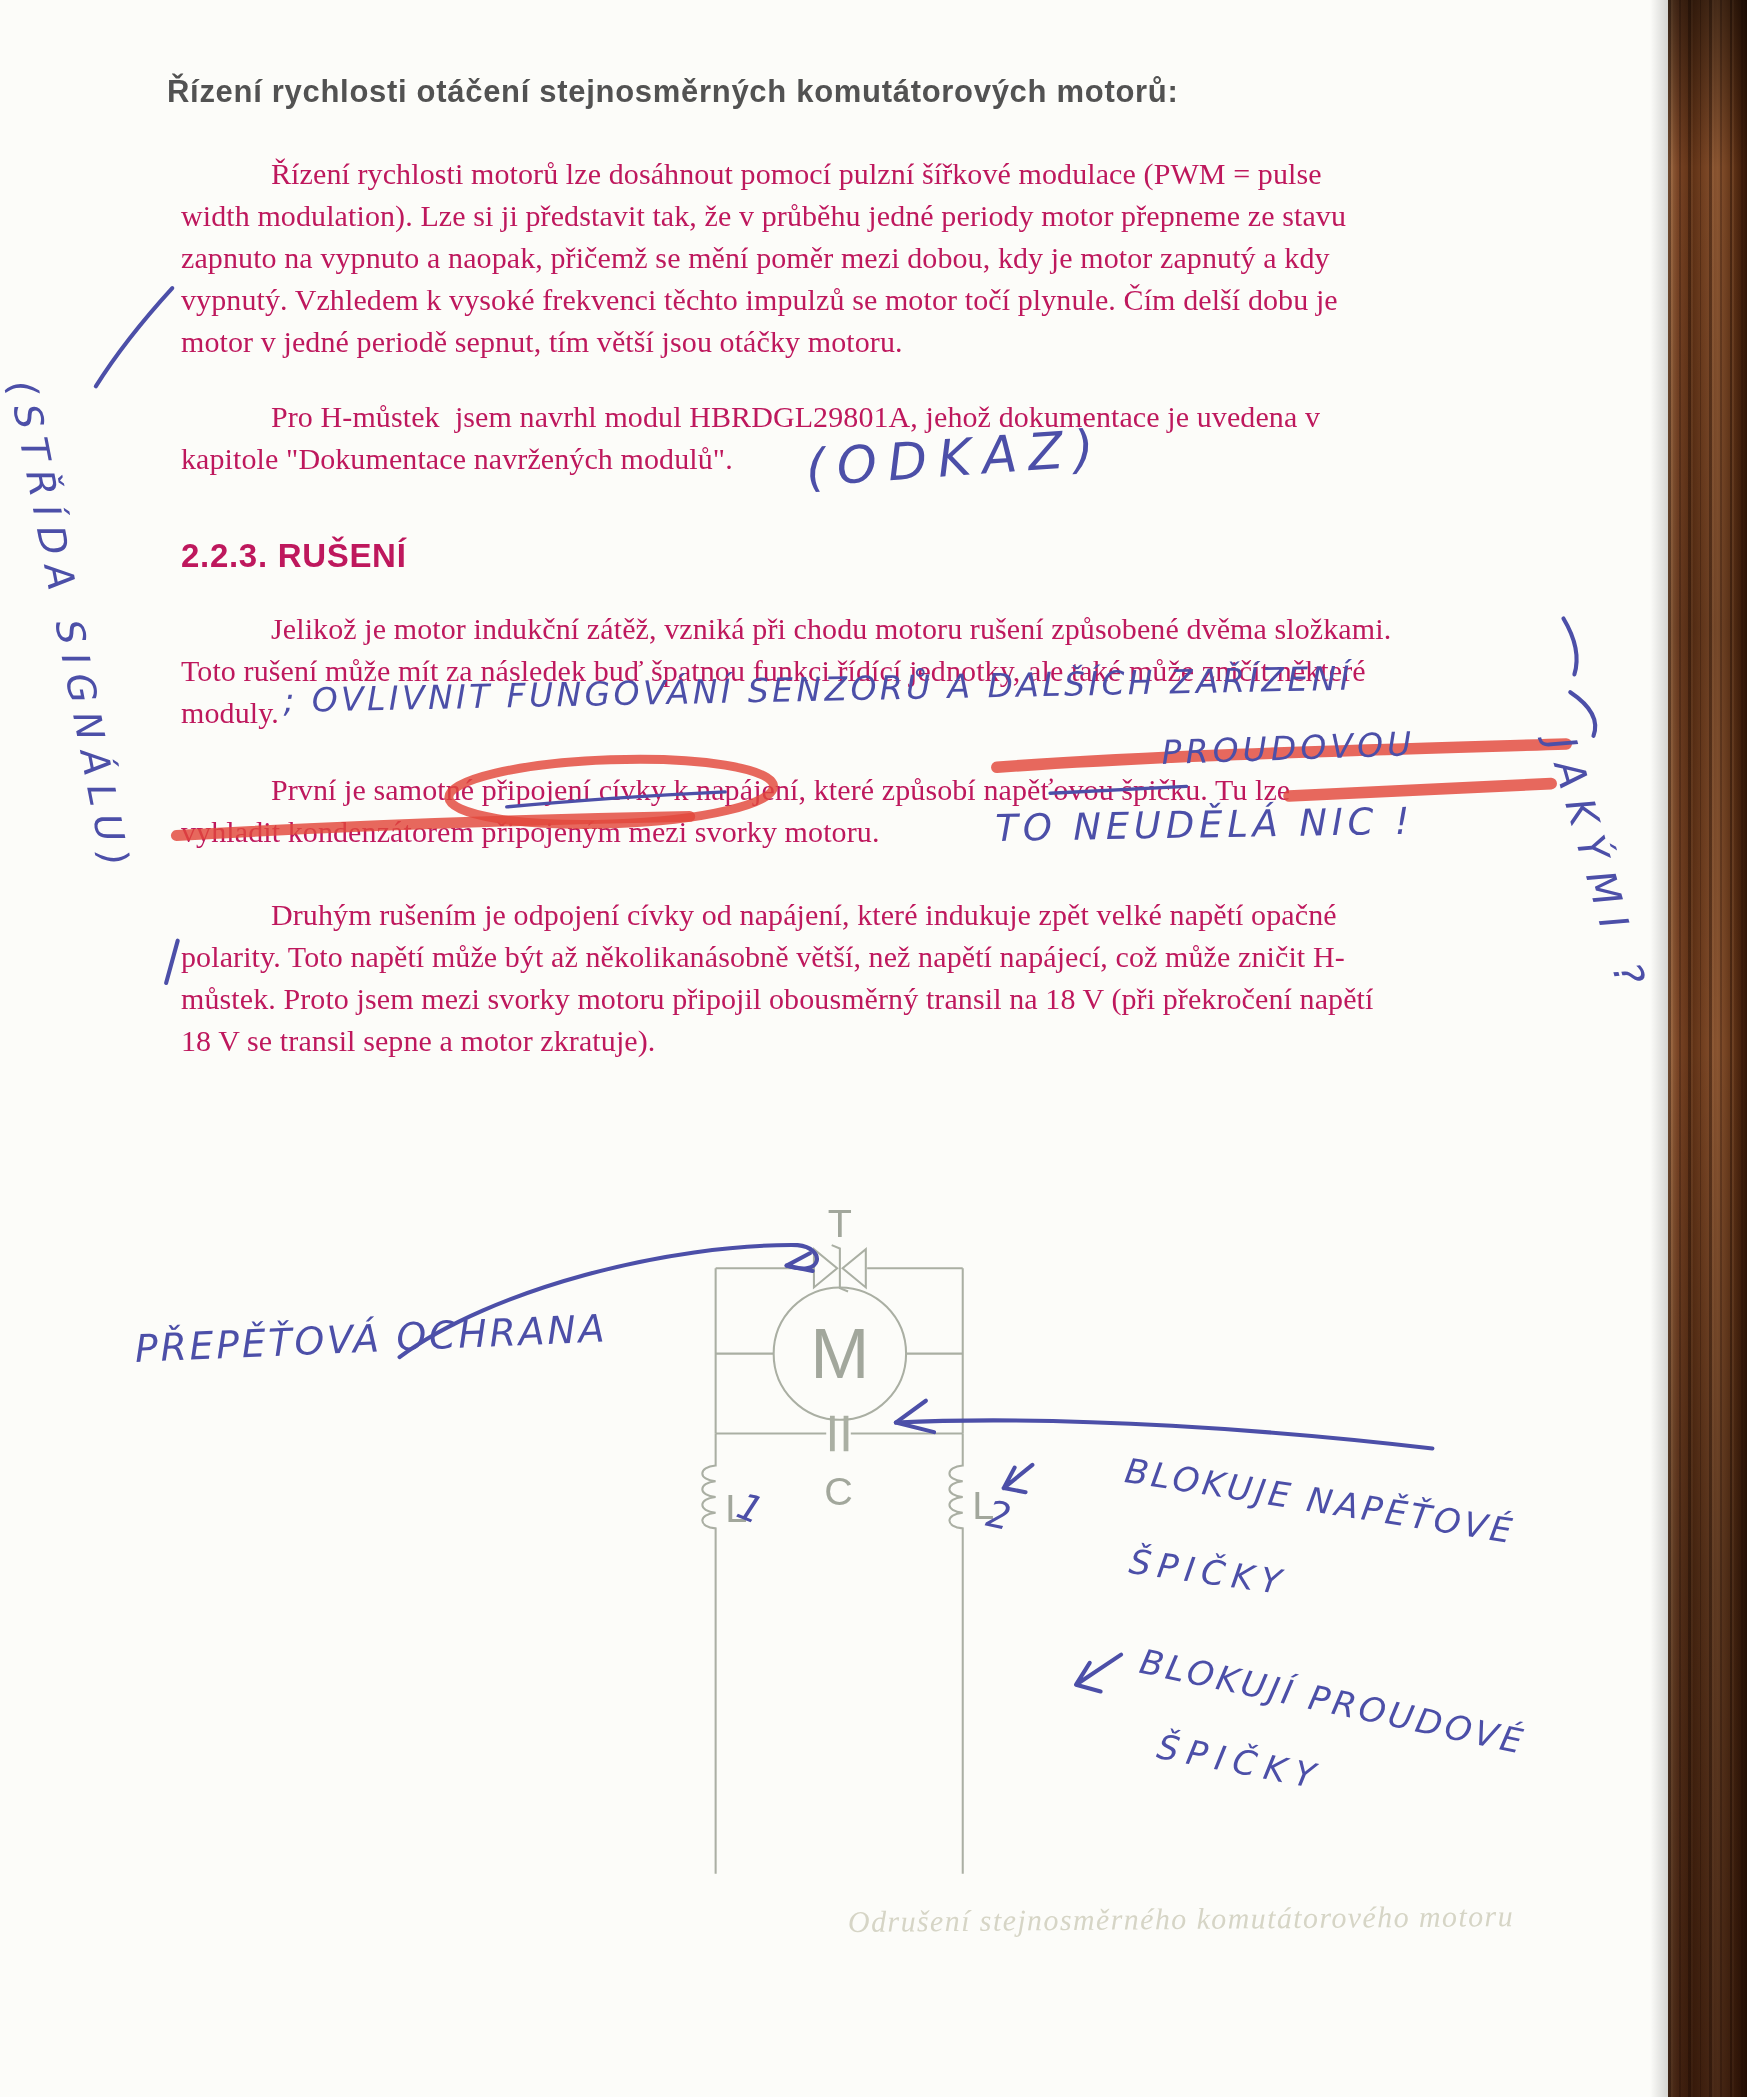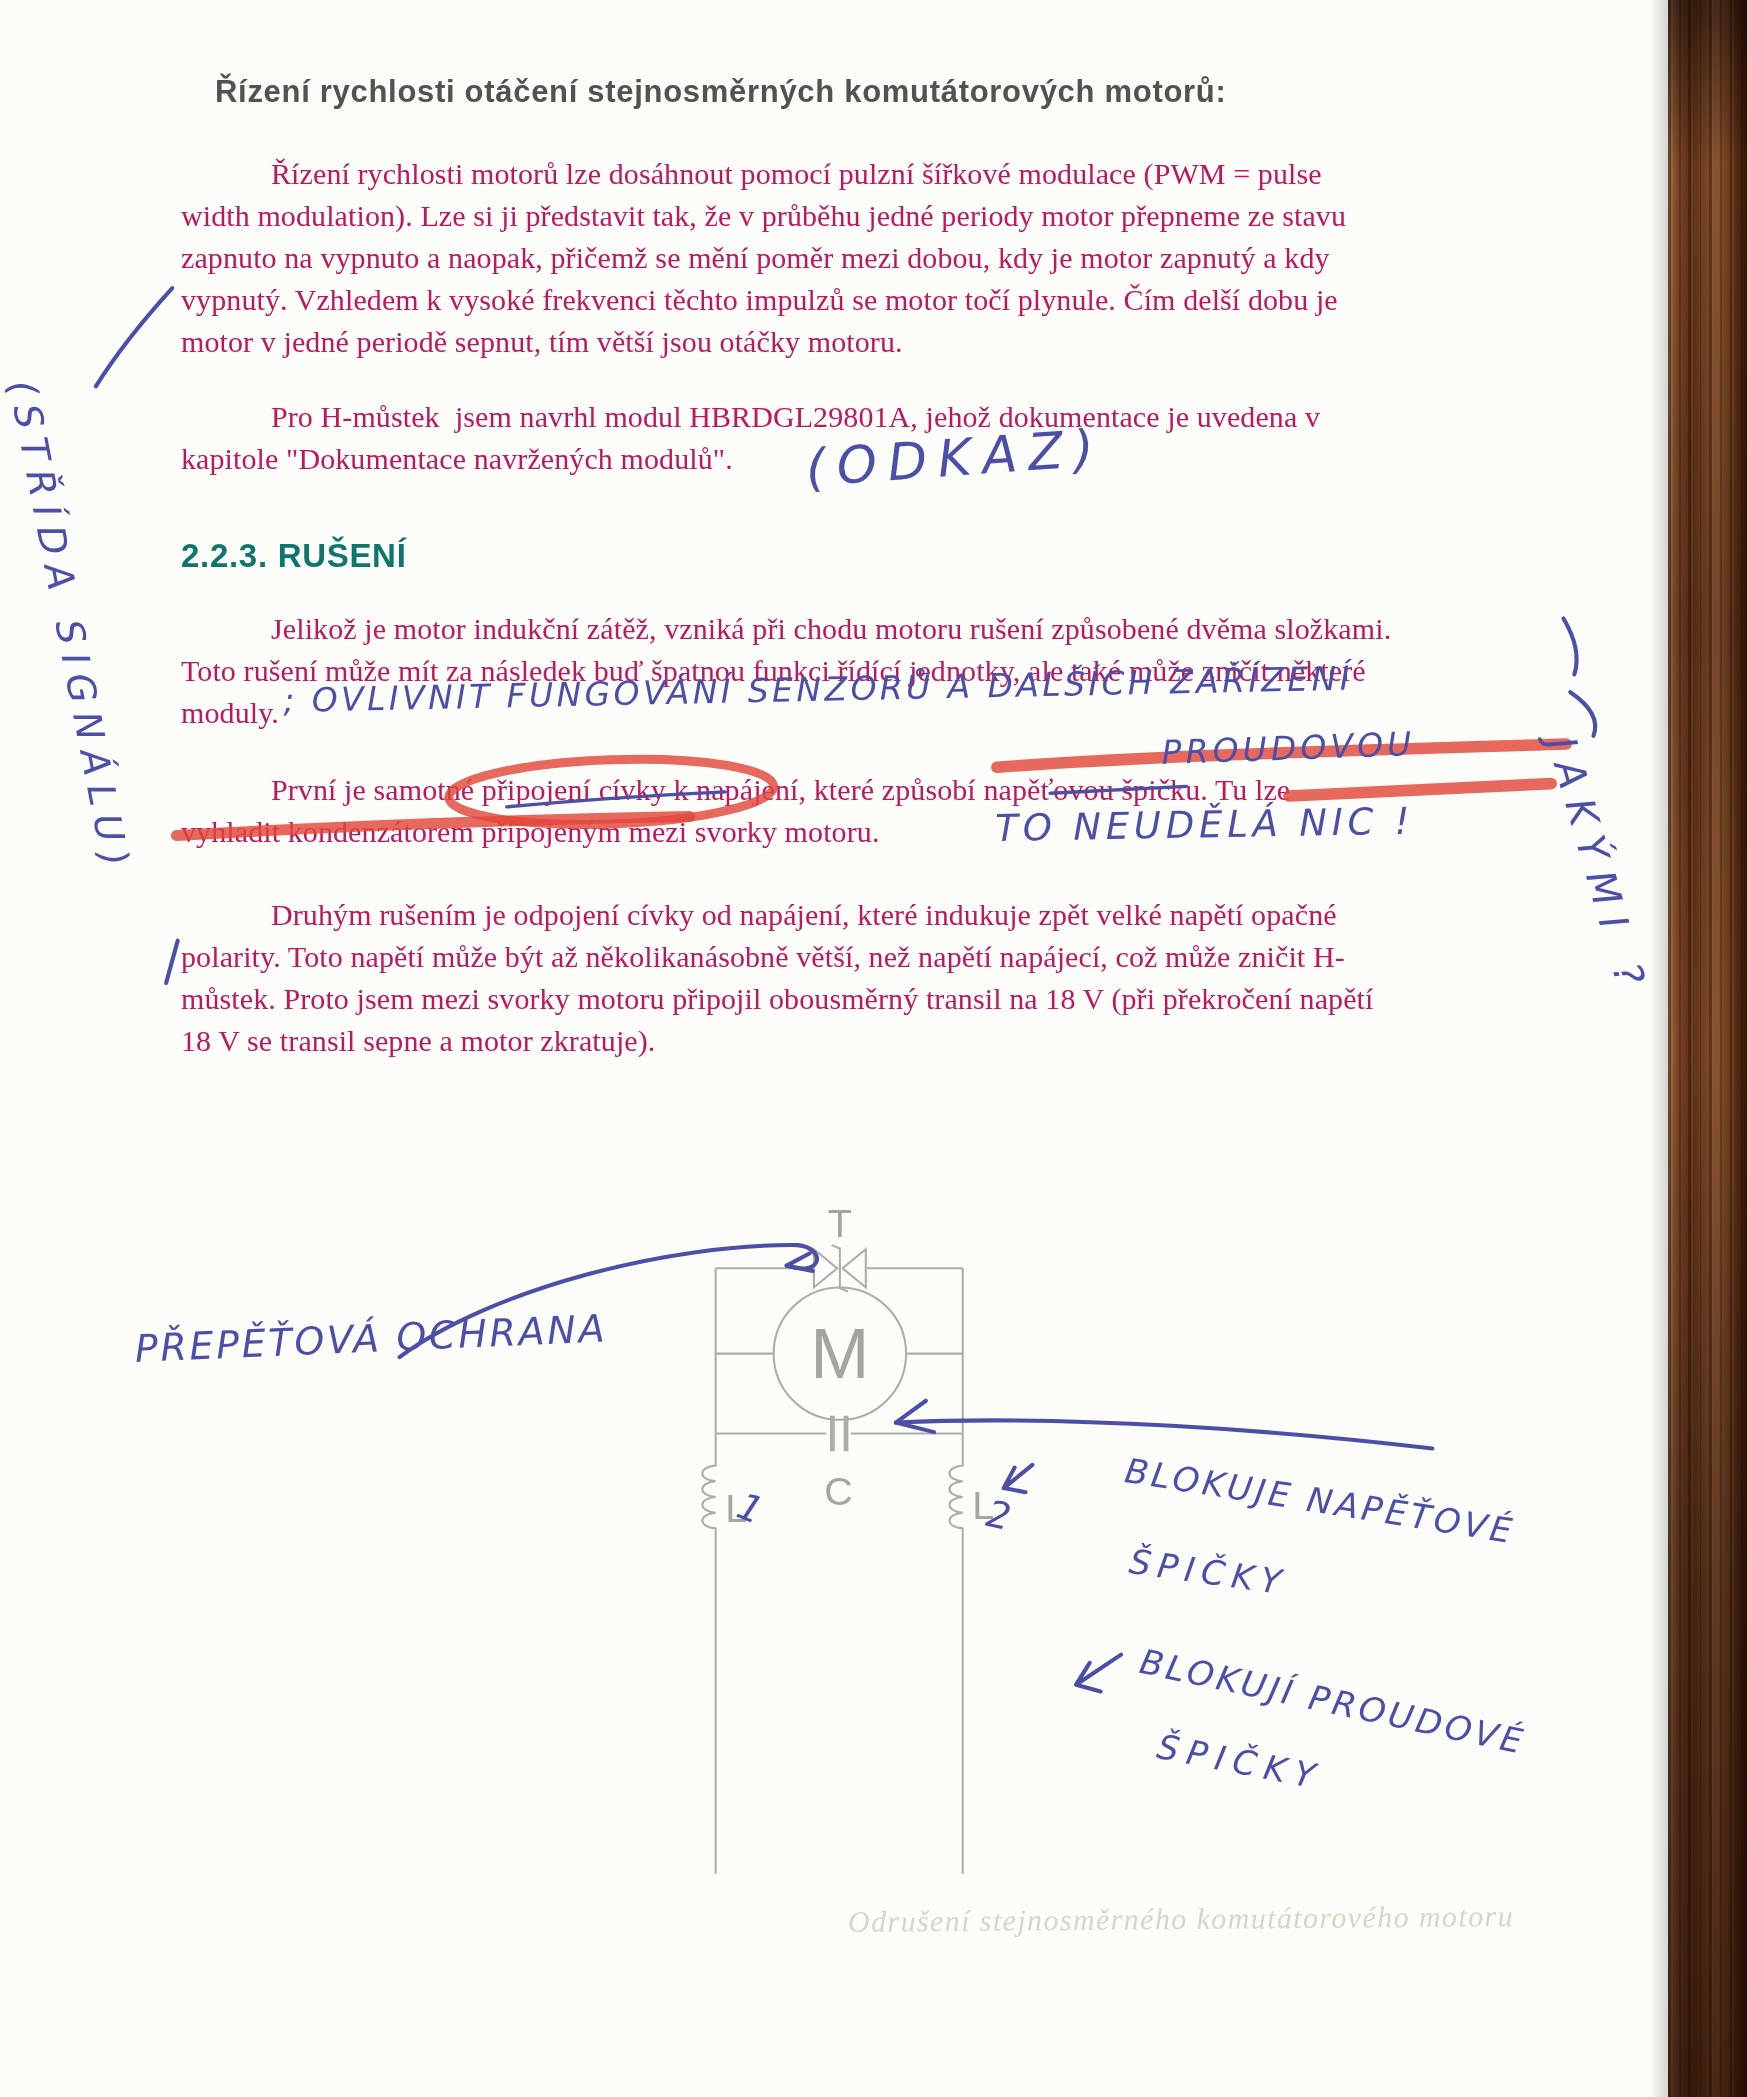--- a/index.html
+++ b/index.html
@@ -13,21 +13,21 @@
     position:absolute; color:#be185d; font-size:30px; line-height:42px;
     white-space:pre; letter-spacing:0.1px;
   }
   .ind { text-indent:90px; }
   .title {
     position:absolute; font-family:"Liberation Sans", sans-serif; font-weight:bold;
     color:#525252; font-size:31px; letter-spacing:0.7px; white-space:pre;
   }
   .heading {
     position:absolute; font-family:"Liberation Sans", sans-serif; font-weight:bold;
-    color:#0f766e; font-size:33px; white-space:pre; letter-spacing:0.7px;
+    color:#be185d; font-size:33px; white-space:pre; letter-spacing:0.7px;
   }
   
   .hw {
     position:absolute; font-family:"DejaVu Sans", sans-serif; font-style:italic;
     color:#4c4fa8; white-space:pre; transform-origin:0 0; line-height:1.05;
   }
   .caption {
     position:absolute; font-style:italic; color:#d6d5c6; font-size:30px;
     letter-spacing:1.4px; white-space:pre; transform:rotate(-0.5deg);
   }
@@ -51,21 +51,21 @@
     content:""; position:absolute; inset:0;
     background:linear-gradient(180deg, rgba(0,0,0,.50), rgba(0,0,0,0) 8%,
       rgba(0,0,0,.15) 30%, rgba(0,0,0,0) 50%, rgba(0,0,0,.30) 75%, rgba(20,5,0,.55) 100%);
   }
 </style>
 </head>
 <body>
 
 <div class="canvas">
 
-  <div class="title" style="left:167px; top:74px;margin-left:48px;">Řízení rychlosti otáčení stejnosměrných komutátorových motorů:</div>
+  <div class="title" style="left:167px; top:74px;">Řízení rychlosti otáčení stejnosměrných komutátorových motorů:</div>
 
   <div class="print ind" style="left:181px; top:153px;">Řízení rychlosti motorů lze dosáhnout pomocí pulzní šířkové modulace (PWM = pulse
 width modulation). Lze si ji představit tak, že v průběhu jedné periody motor přepneme ze stavu
 zapnuto na vypnuto a naopak, přičemž se mění poměr mezi dobou, kdy je motor zapnutý a kdy
 vypnutý. Vzhledem k vysoké frekvenci těchto impulzů se motor točí plynule. Čím delší dobu je
 motor v jedné periodě sepnut, tím větší jsou otáčky motoru.</div>
 
   <div class="print ind" style="left:181px; top:396px;">Pro H-můstek  jsem navrhl modul HBRDGL29801A, jehož dokumentace je uvedena v
 kapitole "Dokumentace navržených modulů".</div>
 

